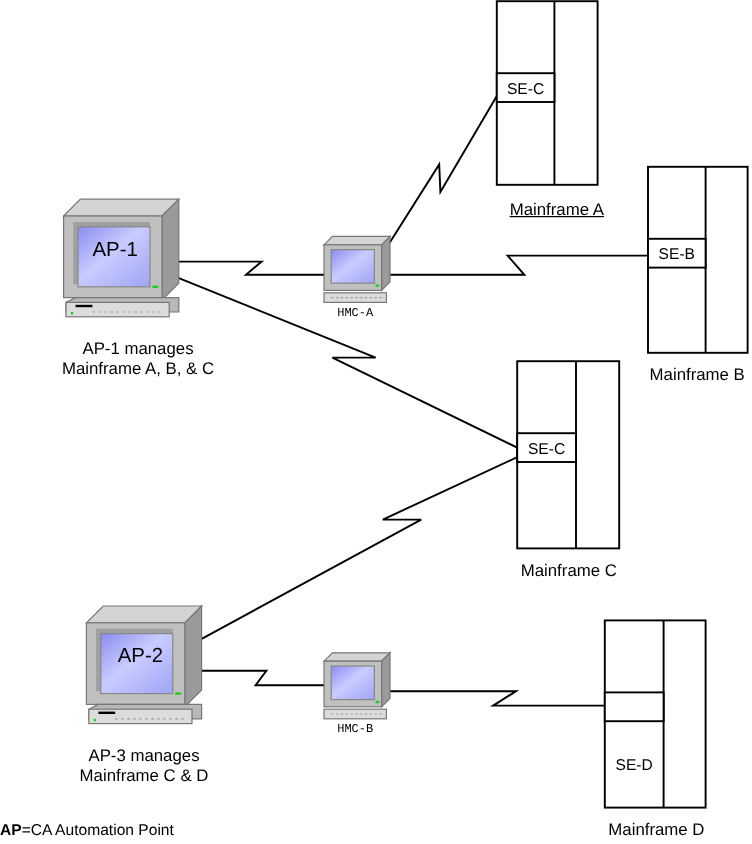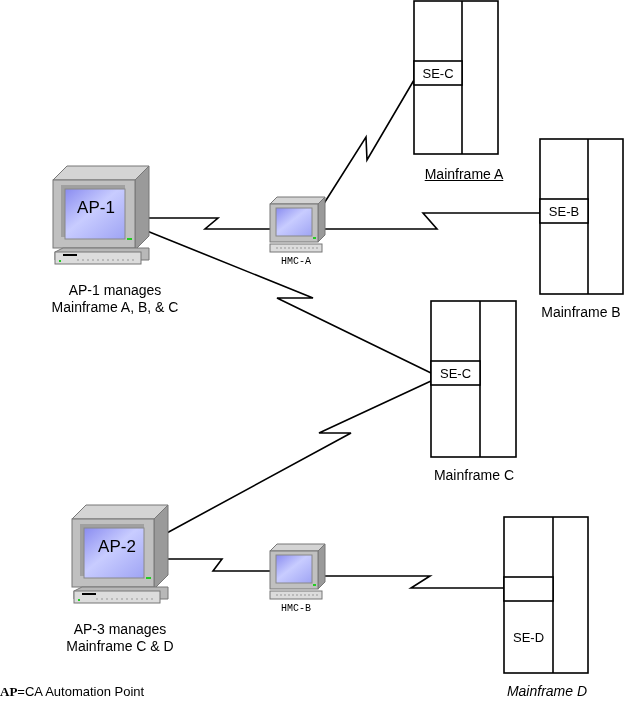--- a/index.html
+++ b/index.html
@@ -2,21 +2,21 @@
 <html><head>
 <meta charset="utf-8">
 <style>
   html, body { margin: 0; padding: 0; background: #ffffff; }
   body { width: 627px; height: 703px; position: relative; overflow: hidden; font-family: "Liberation Sans", sans-serif; color: #000; }
   svg.canvas { position: absolute; left: 0; top: 0; }
   .lbl { position: absolute; font-size: 14px; line-height: 17px; text-align: center; white-space: nowrap; }
   .small { font-size: 10px; line-height: 12px; font-family: Liberation Mono, monospace; }
   .se { font-size: 13px; }
   .legend { position: absolute; left: 0; top: 684px; font-size: 13px; }
-  .legend b { font-weight: bold; font-family: Liberation Serif, serif; }
+  .legend b { font-weight: bold; }
 </style>
 </head>
 <body>
 
 <svg class="canvas" width="627" height="703" viewBox="0 0 627 703">
   <defs>
     <linearGradient id="scr" x1="0" y1="0" x2="1" y2="1">
       <stop offset="0" stop-color="#8a8cf0"></stop>
       <stop offset="0.45" stop-color="#c8ccff"></stop>
       <stop offset="1" stop-color="#9fa4f4"></stop>
@@ -118,15 +118,15 @@
 <div class="lbl small" style="left:266px;top:603px;width:60px;">HMC-B</div>
 
 <div class="lbl se" style="left:414px;top:65px;width:48px;">SE-C</div>
 <div class="lbl se" style="left:540px;top:203px;width:48px;text-align:center;">SE-B</div>
 <div class="lbl se" style="left:431px;top:365px;width:49px;">SE-C</div>
 <div class="lbl se" style="left:504px;top:581px;width:49px;margin-top:48px;">SE-D</div>
 
 <div class="lbl" style="left:404px;top:166px;width:120px;text-decoration:underline;">Mainframe A</div>
 <div class="lbl" style="left:521px;top:304px;width:120px;">Mainframe B</div>
 <div class="lbl" style="left:414px;top:467px;width:120px;">Mainframe C</div>
-<div class="lbl" style="left:487px;top:683px;width:120px;font-style:italic;">Mainframe D</div>
+<div class="lbl" style="left:487px;top:683px;width:120px;">Mainframe D</div>
 
 <div class="legend"><b>AP</b><span>=CA Automation Point</span></div>
 
 </body></html>

